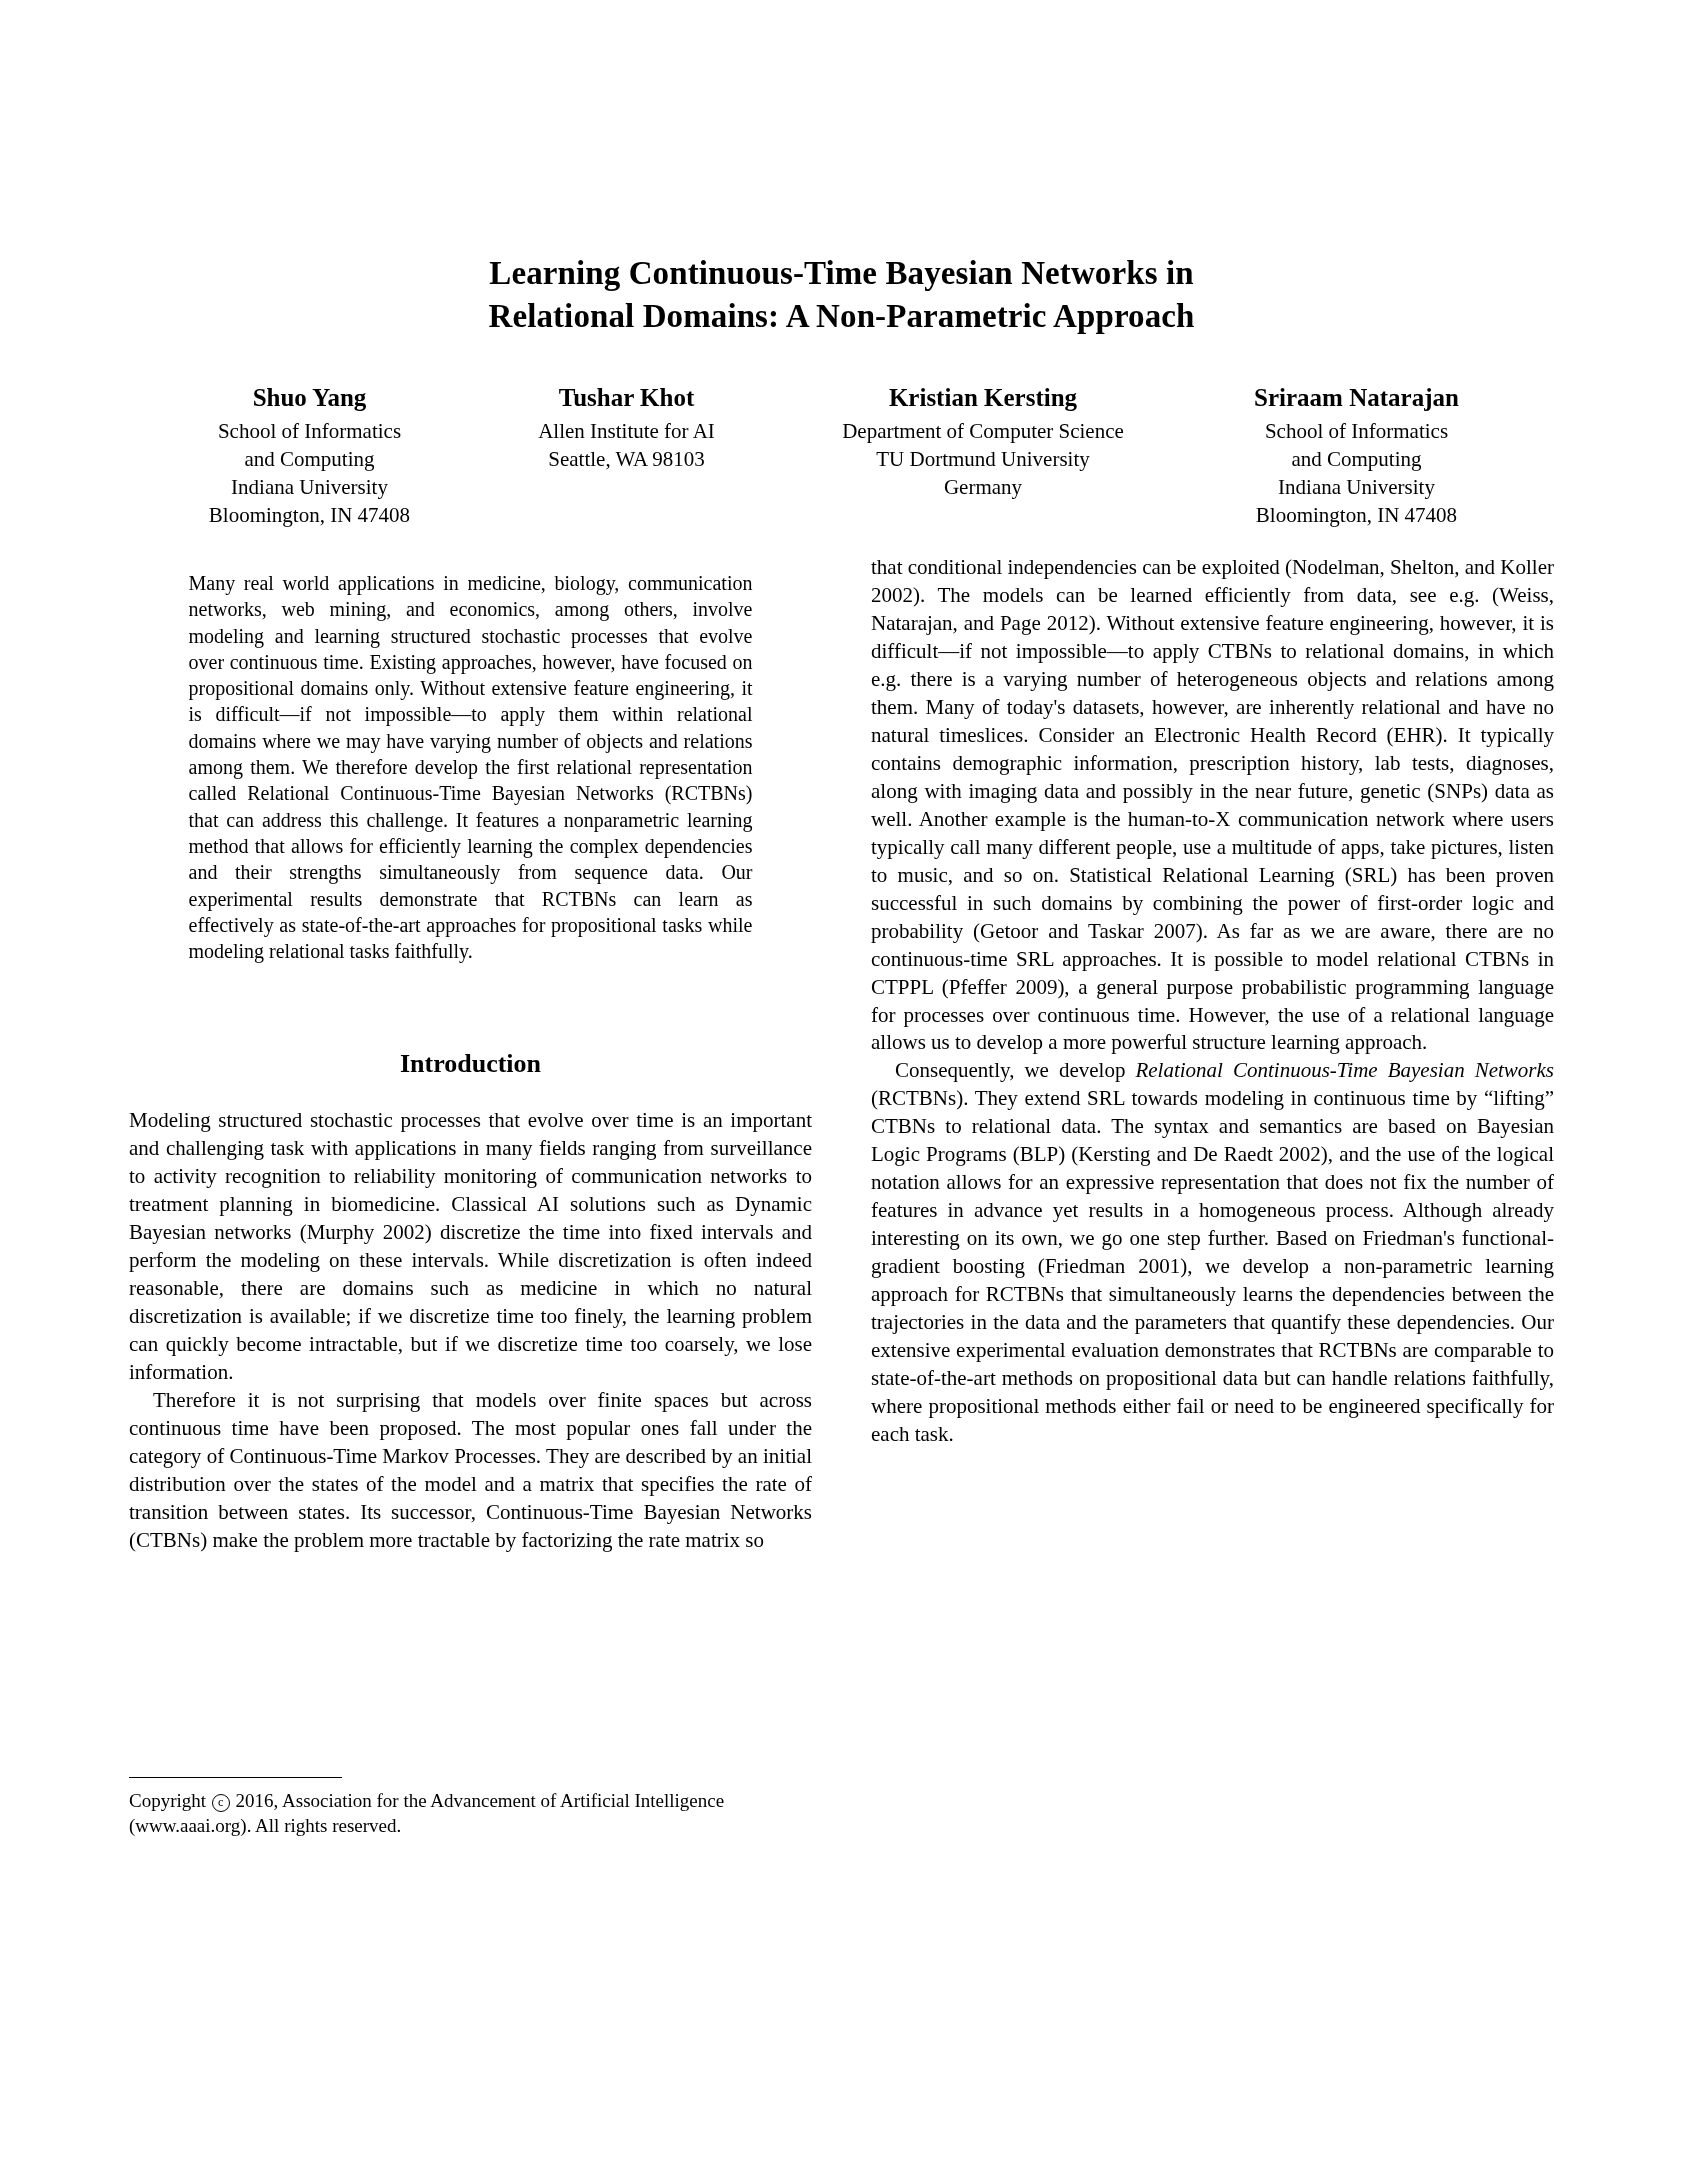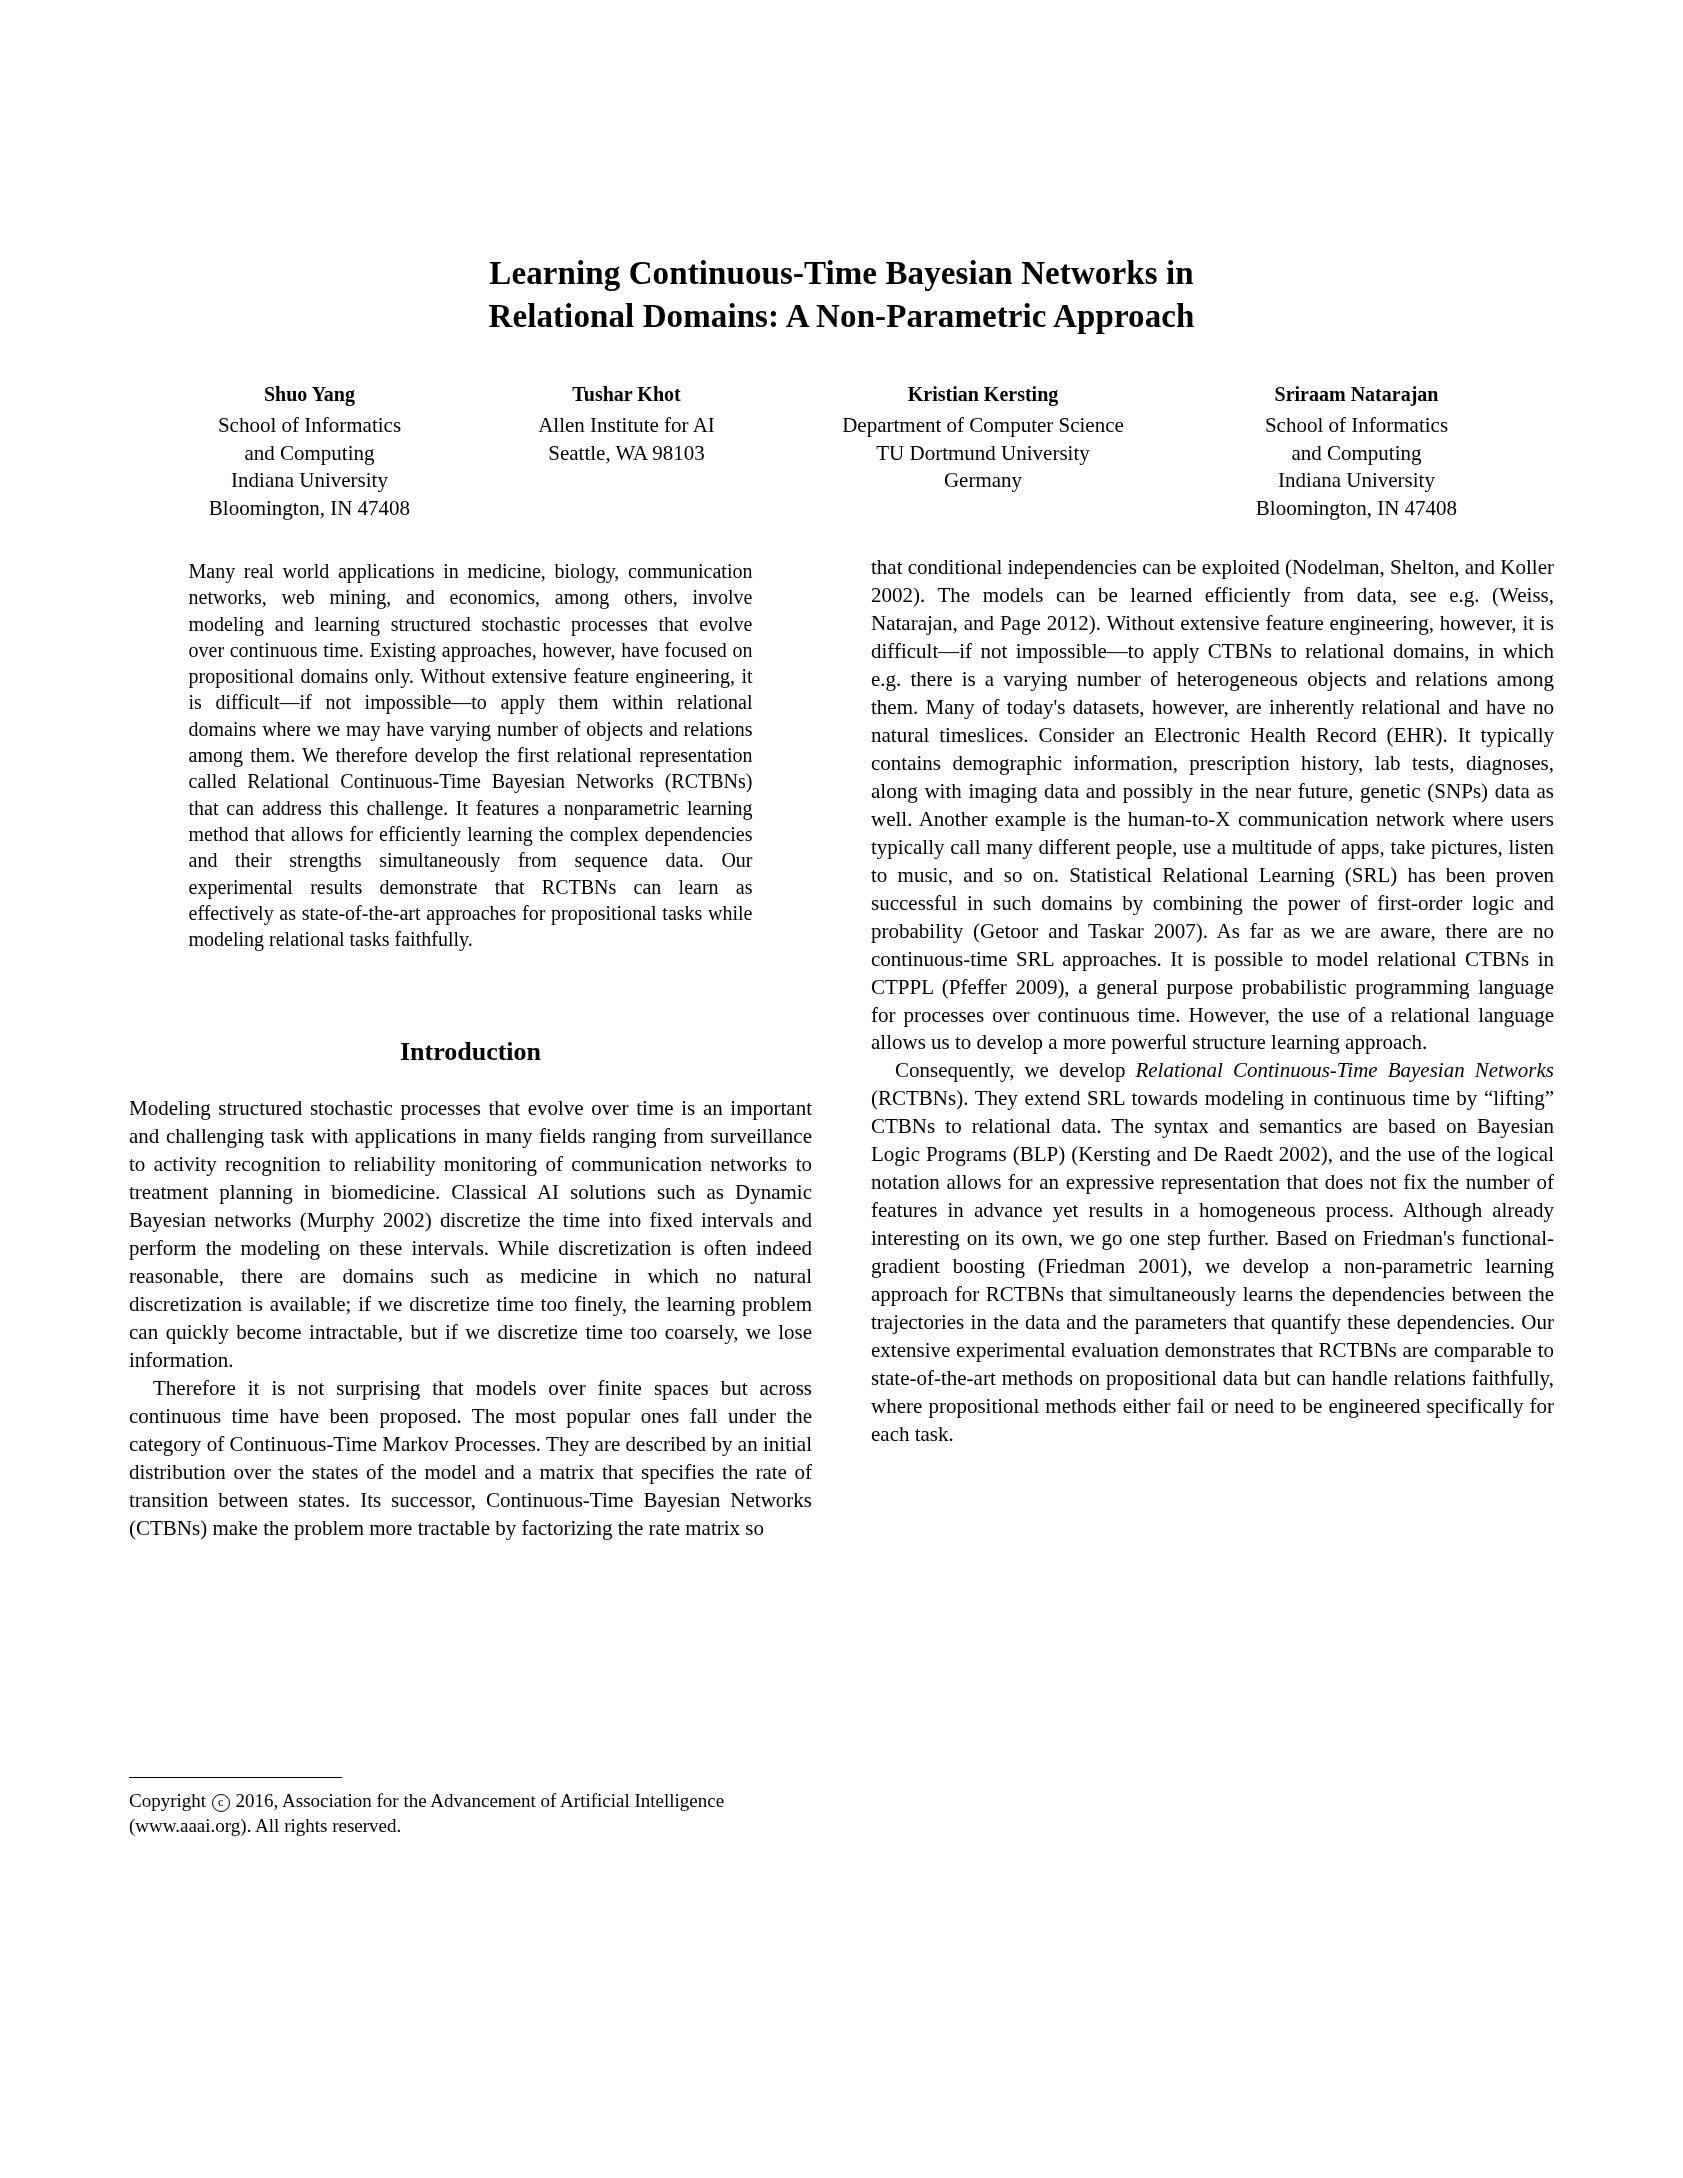--- a/index.html
+++ b/index.html
@@ -47,21 +47,21 @@
     width: 1406px;
     margin-left: auto;
     margin-right: auto;
   }
   .author {
     text-align: center;
     padding: 0 6px;
     box-sizing: border-box;
   }
   .author-name {
-    font-size: 20px;
+    font-size: 25px;
     font-weight: bold;
     line-height: 1.24;
     margin-bottom: 5px;
     white-space: nowrap;
   }
   .author-aff {
     font-size: 21px;
     line-height: 1.33;
     white-space: nowrap;
   }
@@ -92,21 +92,21 @@
     font-weight: bold;
     margin: 0 0 16px 0;
   }
   .abstract-head {
     font-size: 22px;
     margin-bottom: 18px;
   }
 
   .abstract-body {
     width: 564px;
-    margin: 4px auto;
+    margin: 16px auto;
     font-size: 20px;
     line-height: 1.315;
     text-align: justify;
     text-justify: inter-word;
     hyphens: none;
   }
 
   .intro-head {
     margin-top: 85px;
     margin-bottom: 28px;

